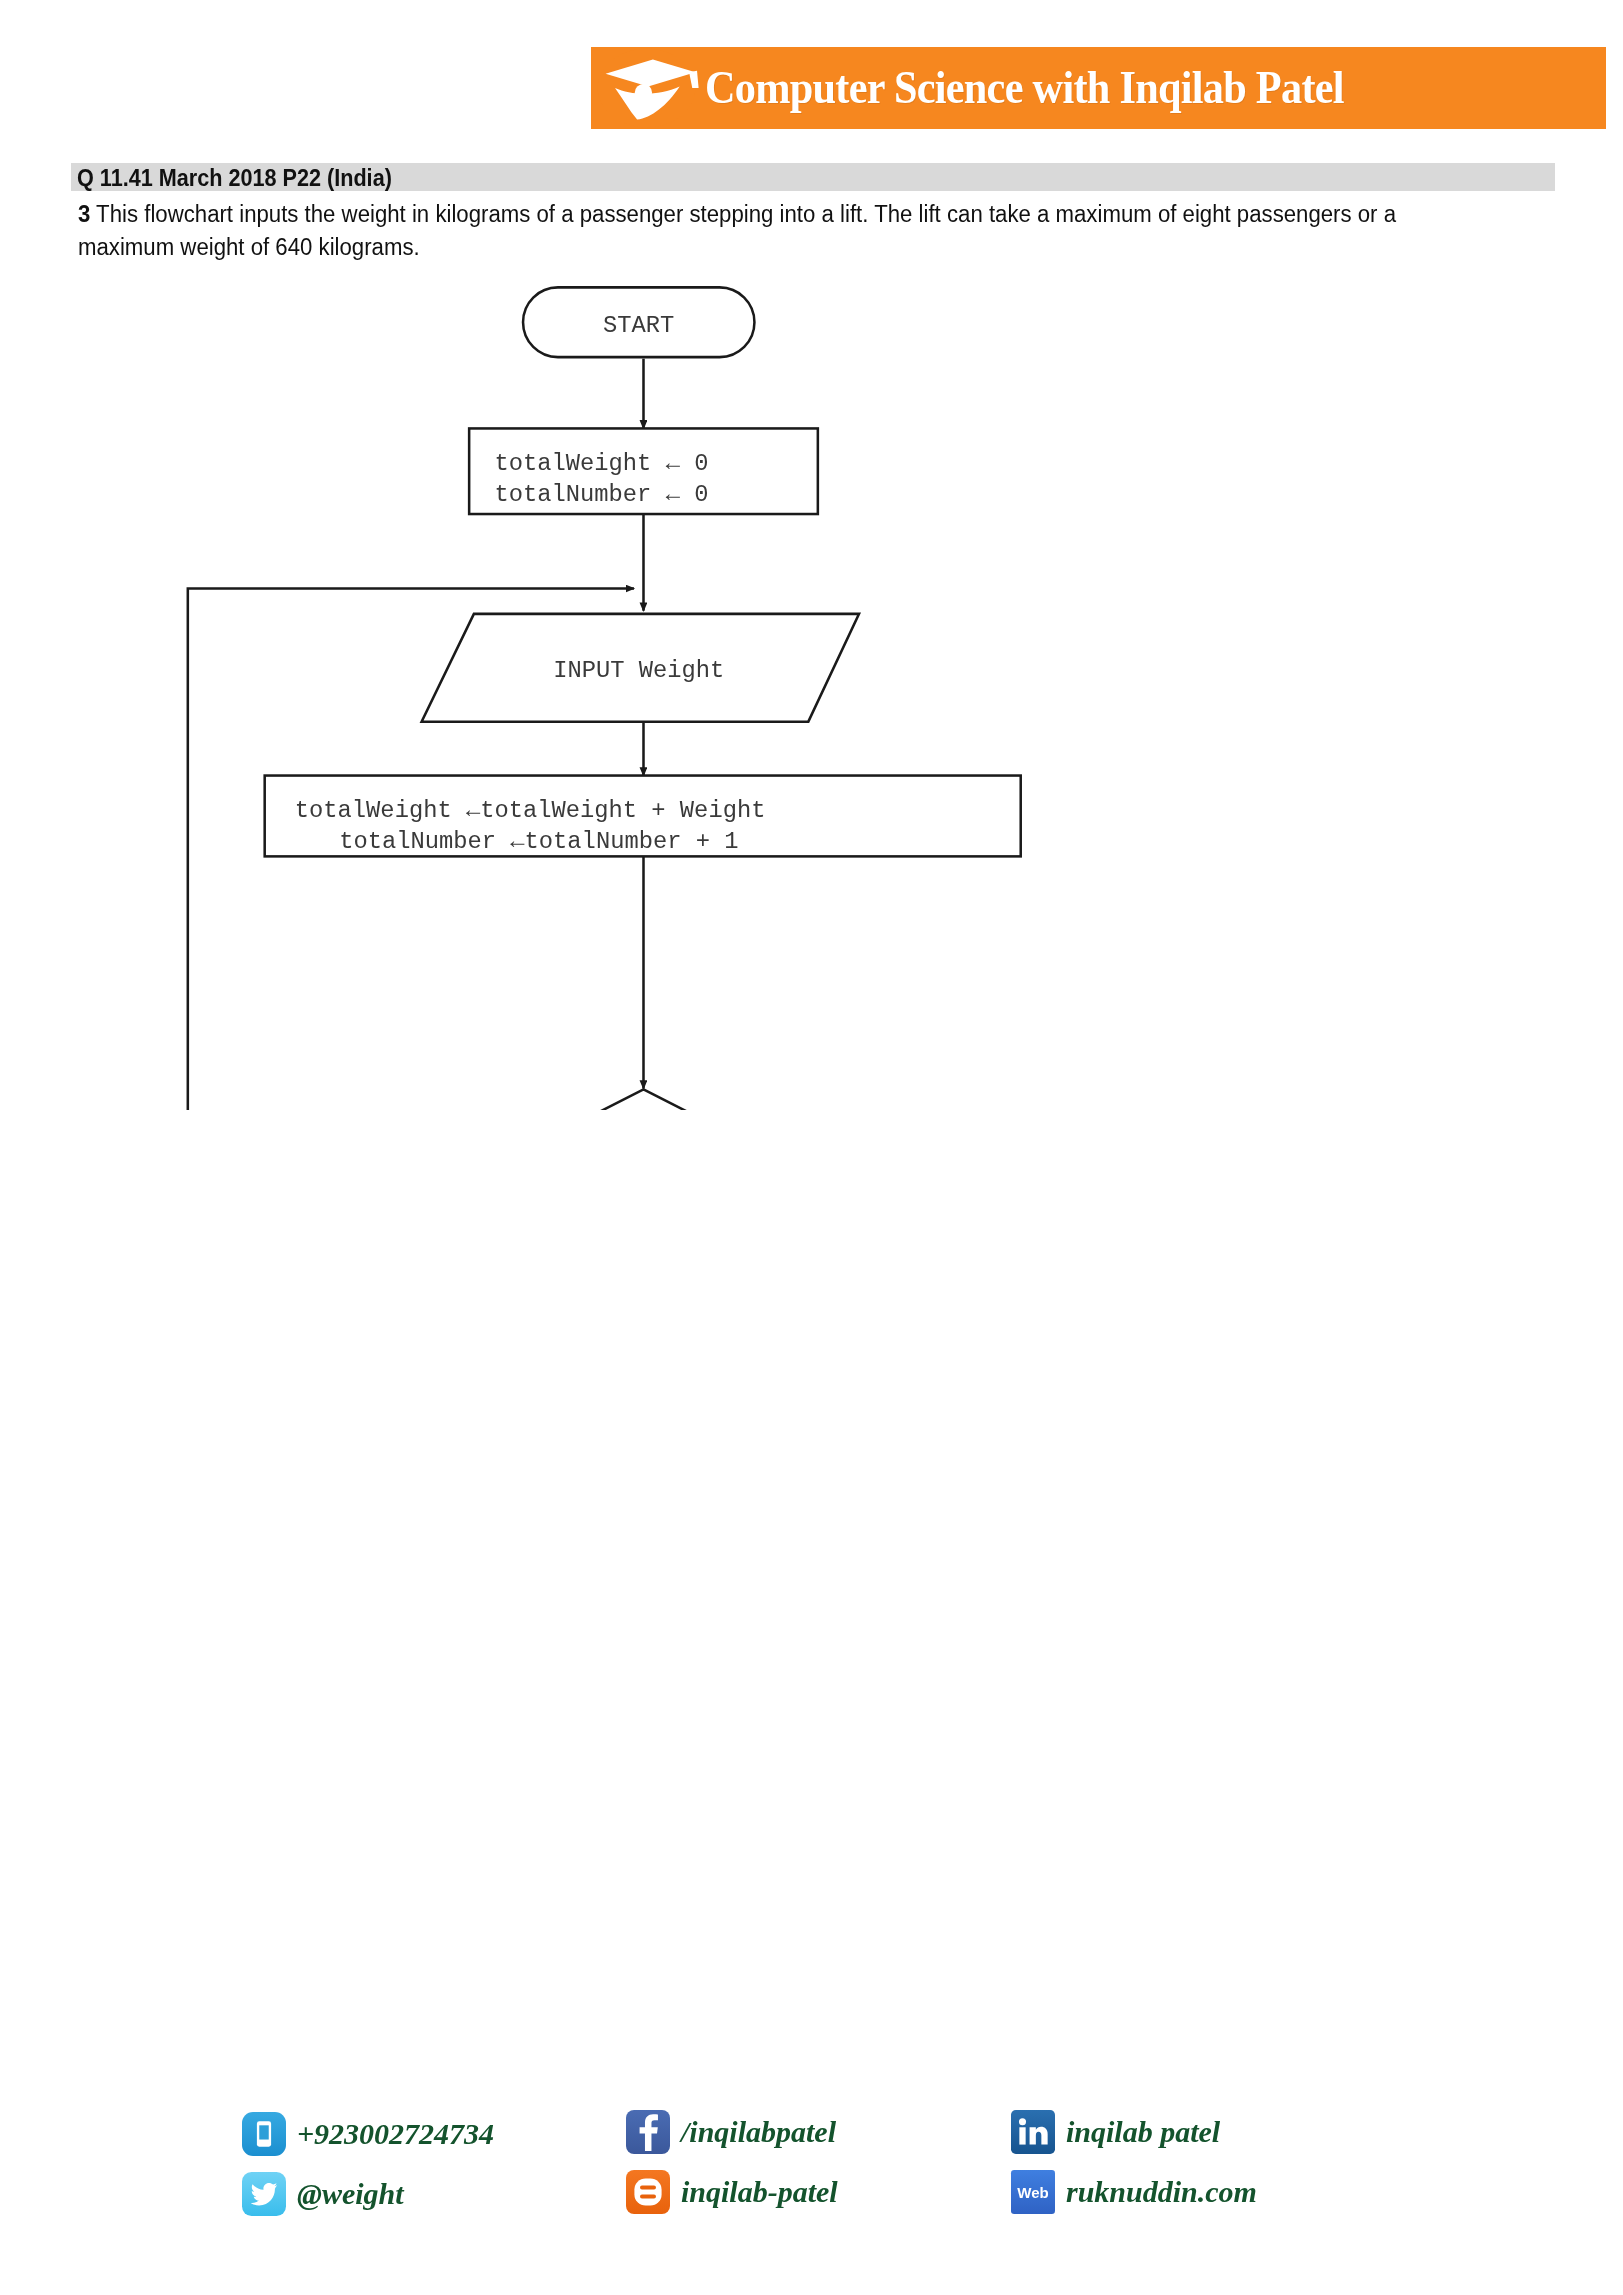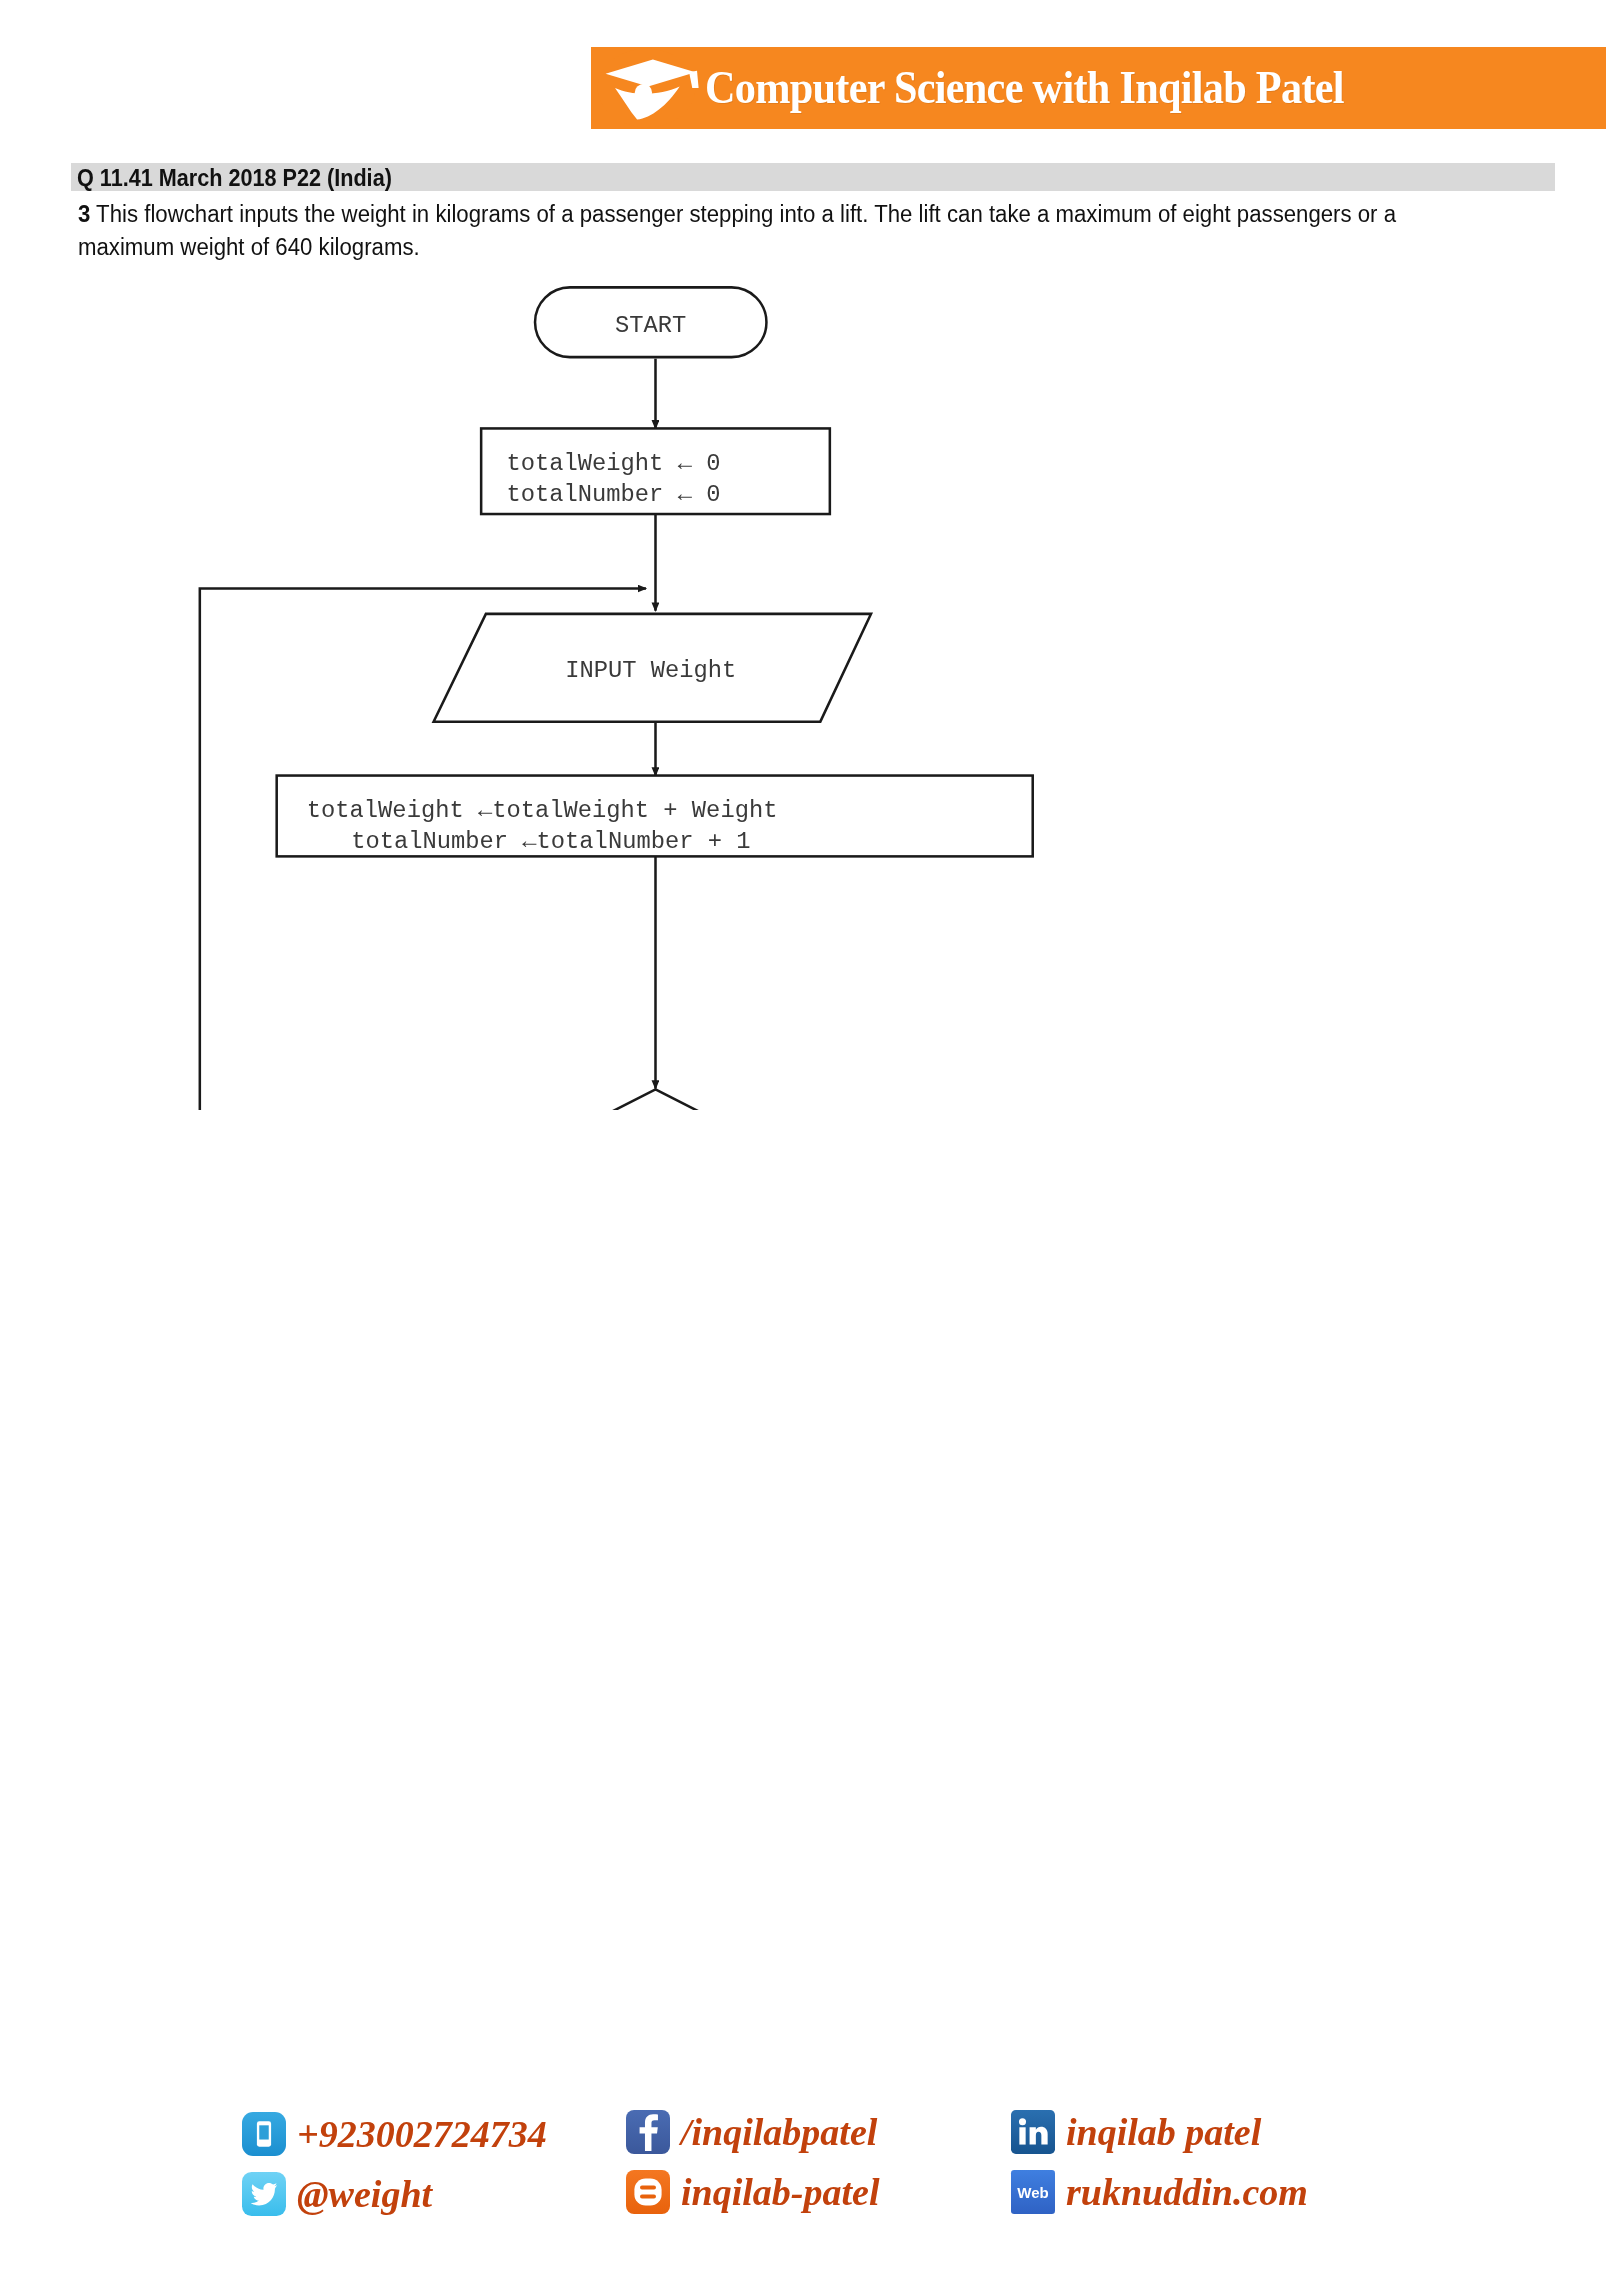--- a/index.html
+++ b/index.html
@@ -68,21 +68,21 @@
     line-height: 32.5px;
     color: #111;
     transform: scaleX(0.965);
     transform-origin: left top;
   }
   .qbody b { font-weight: bold; }
 
   
   .flow {
     position: absolute;
-    left: 12px; top: 262px;
+    left: 0; top: 262px;
     width: 1458px; height: 848px;
   }
   .flow svg { display: block; }
 
   text.mono {
     font-family: "Liberation Mono", "DejaVu Sans Mono", monospace;
     fill: #3a3a3a;
     font-size: 30px;
   }
   text.lbl {
@@ -133,25 +133,25 @@
     color: #ffffff;
     font-weight: bold;
   }
   .ic-phone   { background: linear-gradient(#36a9e1,#1b8fd0); border-radius: 11px; }
   .ic-twitter { background: linear-gradient(#6fd2f5,#39bdec); border-radius: 9.5px; }
   .ic-fb      { background: linear-gradient(#4a6cb3,#3b589b); border-radius: 8px; }
   .ic-blogger { background: linear-gradient(#f47721,#e8620c); border-radius: 8px; }
   .ic-linkedin{ background: linear-gradient(#2a6fb0,#1a5party); background: linear-gradient(#2a6fb0,#17548f); border-radius: 4.8px; }
   .ic-web     { background: linear-gradient(#3f7fe0,#2f62c4); border-radius: 3.2px; }
   .ftext {
-    color: #c2410c;
+    color: #14532d;
     font-family: "Liberation Serif", serif;
     font-style: italic;
     font-weight: bold;
-    font-size: 38px;
+    font-size: 30px;
     white-space: nowrap;
   }
 </style>
 </head>
 <body>
 
 <div class="banner">
   <div class="banner-logo">
     <svg width="119" height="82" viewBox="0 0 150 104" xmlns="http://www.w3.org/2000/svg">
       <ellipse cx="70" cy="52" rx="62" ry="50" fill="#F6871F"></ellipse>

